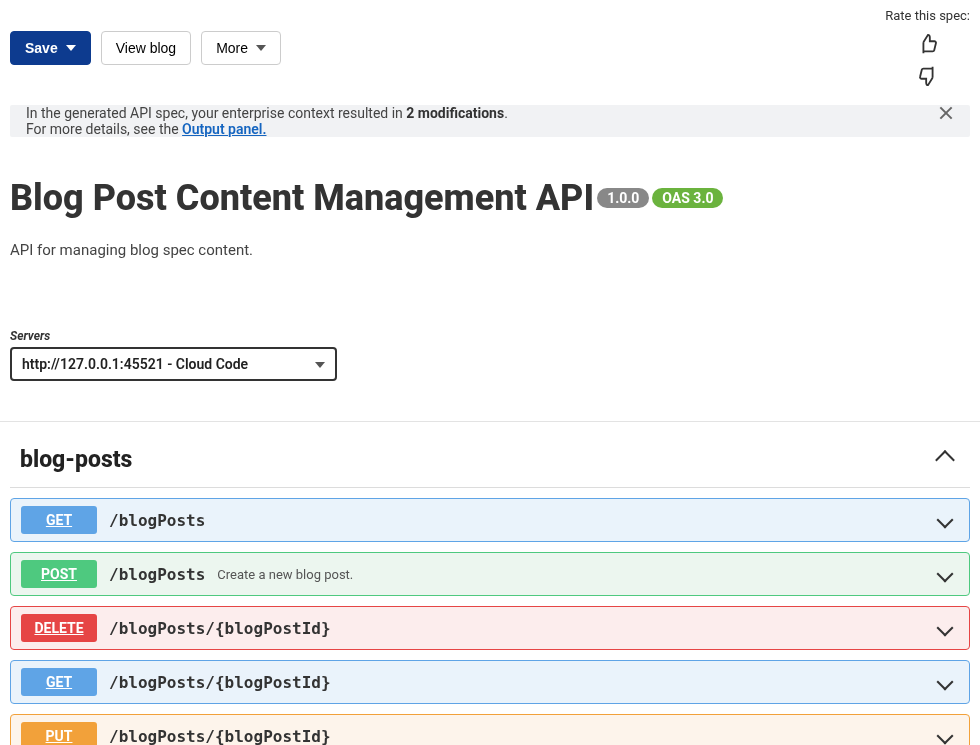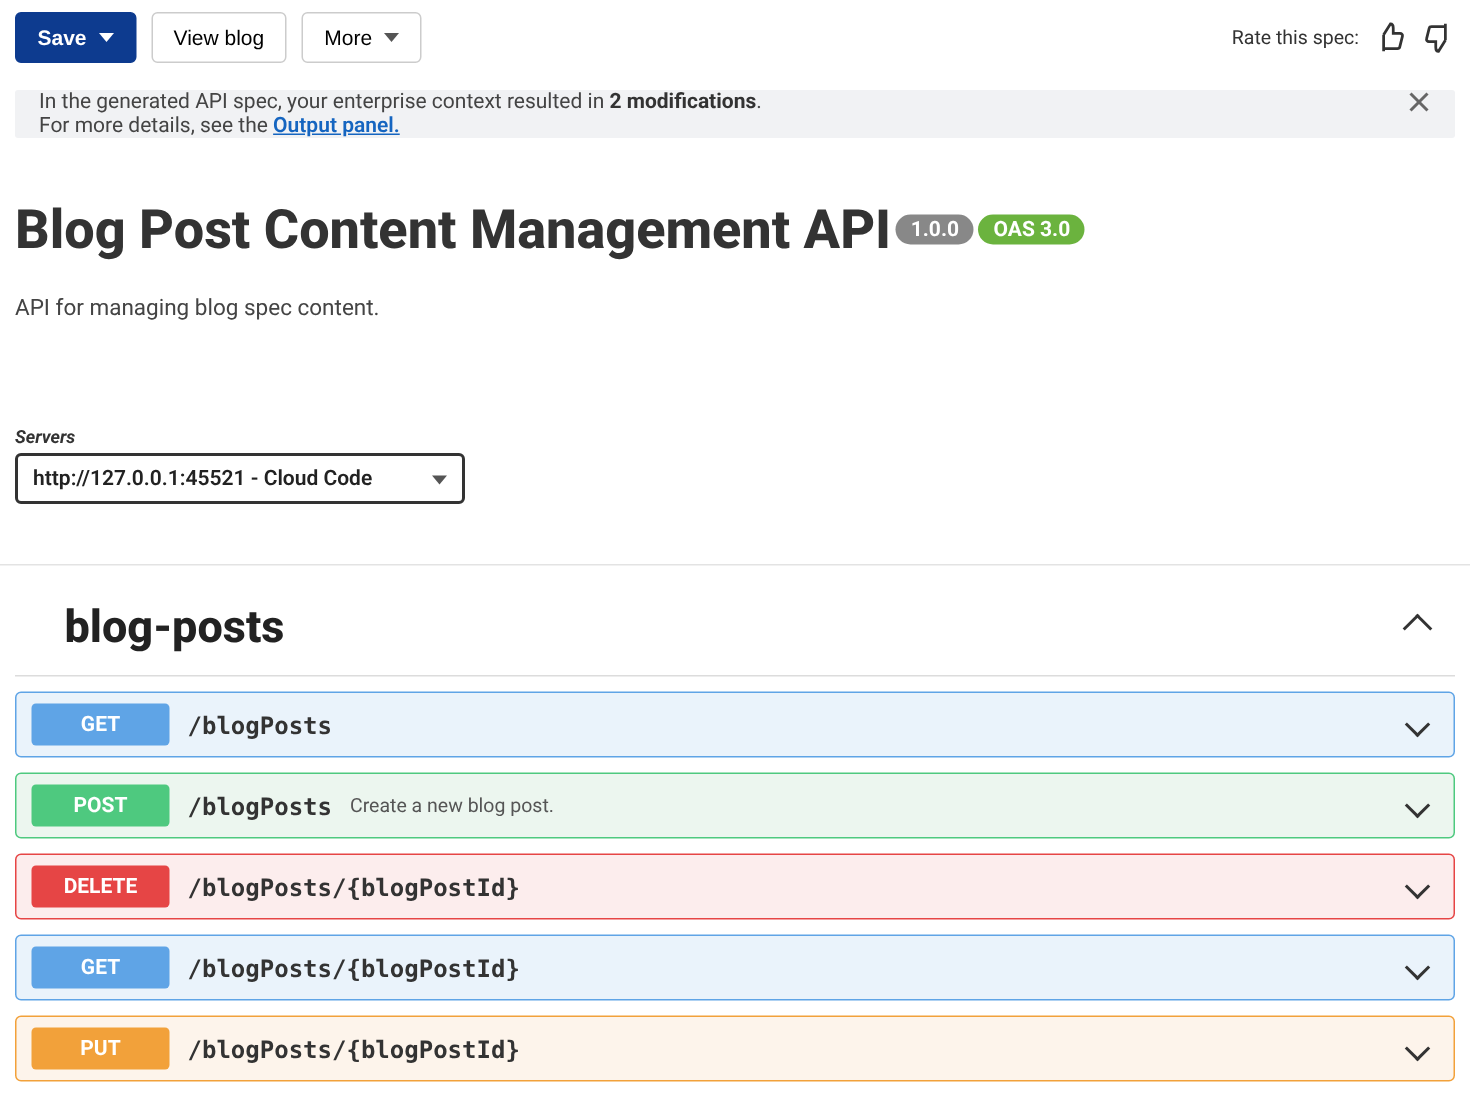--- a/index.html
+++ b/index.html
@@ -2,46 +2,46 @@
 <html><head>
 <meta charset="utf-8">
 <style>
   * { box-sizing: border-box; margin: 0; padding: 0; }
   body { font-family: -apple-system, BlinkMacSystemFont, "Segoe UI", Roboto, Helvetica, Arial, sans-serif; background: #fff; color: #222; width: 980px; }
   .toolbar { display: flex; align-items: center; padding: 8px 10px; gap: 10px; }
   .btn { border-radius: 4px; font-size: 14px; cursor: pointer; display: inline-flex; align-items: center; gap: 8px; padding: 8px 14px; border: 1px solid #ccc; background: #fff; }
   .btn-primary { background: #0d3b8f; color: #fff; border-color: #0d3b8f; font-weight: 600; text-align: center; }
   .btn-primary .chev { border-top-color: #fff; }
   .chev { width: 0; height: 0; border-left: 5px solid transparent; border-right: 5px solid transparent; border-top: 6px solid #555; display: inline-block; }
-  .toolbar-right { margin-left: auto; display: flex; align-items: center; gap: 10px; }
+  .toolbar-right { margin-left: auto; display: flex; align-items: center; gap: 10px; flex-direction: column; }
   .rate-label { font-size: 13px; color: #333; }
   .thumb-icon { width: 22px; height: 22px; }
   .notice { background: #f1f2f4; margin: 10px; padding: 0 16px; border-radius: 2px; font-size: 14px; color: #444; display: flex; align-items: flex-start; }
   .notice a { color: #1565c0; text-decoration: underline; font-weight: 600; }
   .notice strong { font-weight: 700; color: #333; }
   .notice-close { margin-left: auto; cursor: pointer; color: #555; }
   .main { padding: 30px 10px 10px 10px; }
   .title-row { display: flex; align-items: center; gap: 3px; flex-wrap: wrap; }
   .api-title { font-size: 36px; font-weight: 800; color: #333; }
   .badge { display: inline-block; border-radius: 20px; padding: 2px 10px; font-size: 14px; font-weight: 700; color: #fff; }
   .badge-ver { background: #888; }
   .badge-oas { background: #6bb33e; }
   .api-desc { margin-top: 22px; font-size: 15px; color: #444; }
   .servers-block { margin-top: 70px; }
   .servers-label { font-size: 12px; font-weight: 700; color: #333; font-style: italic; }
-  .server-select { margin-top: 4px; border: 2px solid #333; border-radius: 4px; padding: 7px 30px 7px 10px; font-size: 14px; font-weight: 600; width: 300px; position: relative; display:inline-flex; align-items:center; justify-content:space-between; cursor:pointer;}
+  .server-select { margin-top: 4px; border: 2px solid #333; border-radius: 4px; padding: 7px 30px 7px 10px; font-size: 14px; font-weight: 600; width: 327px; position: relative; display:inline-flex; align-items:center; justify-content:space-between; cursor:pointer;}
   .server-select .chev { position: absolute; right: 10px; top: 13px; }
   hr.sep { border: none; border-top: 1px solid #e3e3e3; margin: 30px 0 0 0; width: 100%; }
   .tag-section { padding: 10px; }
   .tag-header { display: flex; align-items: center; justify-content: space-between; padding: 14px 10px; cursor: pointer; border-bottom: 1px solid #dcdcdc;}
-  .tag-title { font-size: 30px; font-weight: 800; color: #222; margin-left: 23px; }
+  .tag-title { font-size: 23px; font-weight: 800; color: #222; }
   .chev-up { width: 14px; height: 14px; border-left: 2px solid #333; border-top: 2px solid #333; transform: rotate(45deg); margin-right: 8px; }
   .ops { margin-top: 10px; display: flex; flex-direction: column; gap: 10px; }
   .op { border-radius: 4px; display: flex; align-items: center; padding: 7px 10px; cursor: pointer; border: 1px solid; }
-  .op .method { width: 92px; text-align: center; border-radius: 3px; color: #fff; font-size: 14px; font-weight: 700; padding: 6px 0; }
+  .op .method { width: 76px; text-align: center; border-radius: 3px; color: #fff; font-size: 14px; font-weight: 700; padding: 6px 0; text-decoration: underline; }
   .op .path { font-family: "SFMono-Regular", Consolas, monospace; font-size: 16px; font-weight: 700; color: #333; margin-left: 12px; }
   .op .summary { font-size: 13px; color: #555; margin-left: 12px; }
   .op .op-chev { margin-left: auto; width: 12px; height: 12px; border-right: 2px solid #333; border-bottom: 2px solid #333; transform: rotate(45deg); margin-right: 8px; }
   .op-get    { background: #eaf3fb; border-color: #5fa4e6; }
   .op-get .method { background: #5fa4e6; }
   .op-post   { background: #ecf6ef; border-color: #4ec97f; }
   .op-post .method { background: #4ec97f; }
   .op-delete { background: #fceded; border-color: #e64545; }
   .op-delete .method { background: #e64545; }
   .op-put    { background: #fdf4eb; border-color: #f2a13a; }

